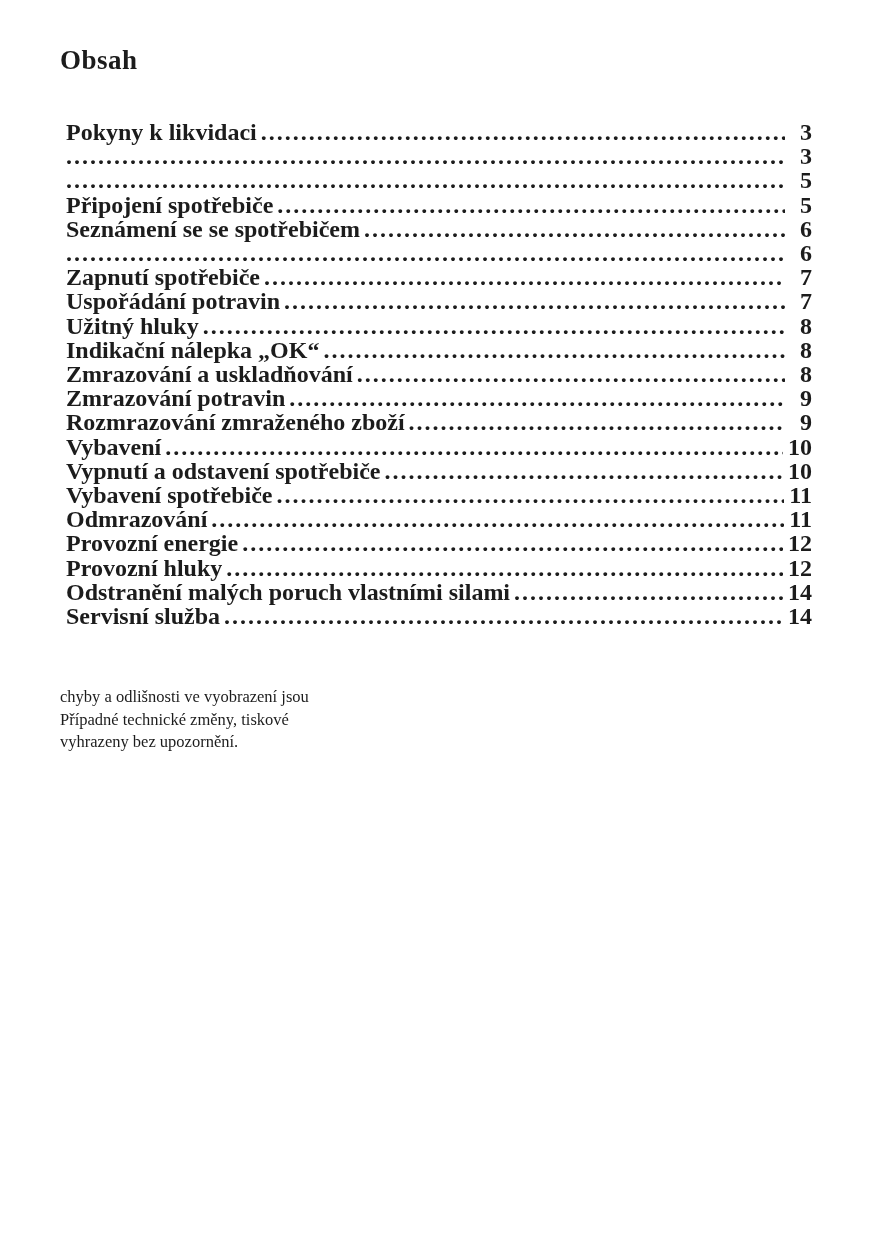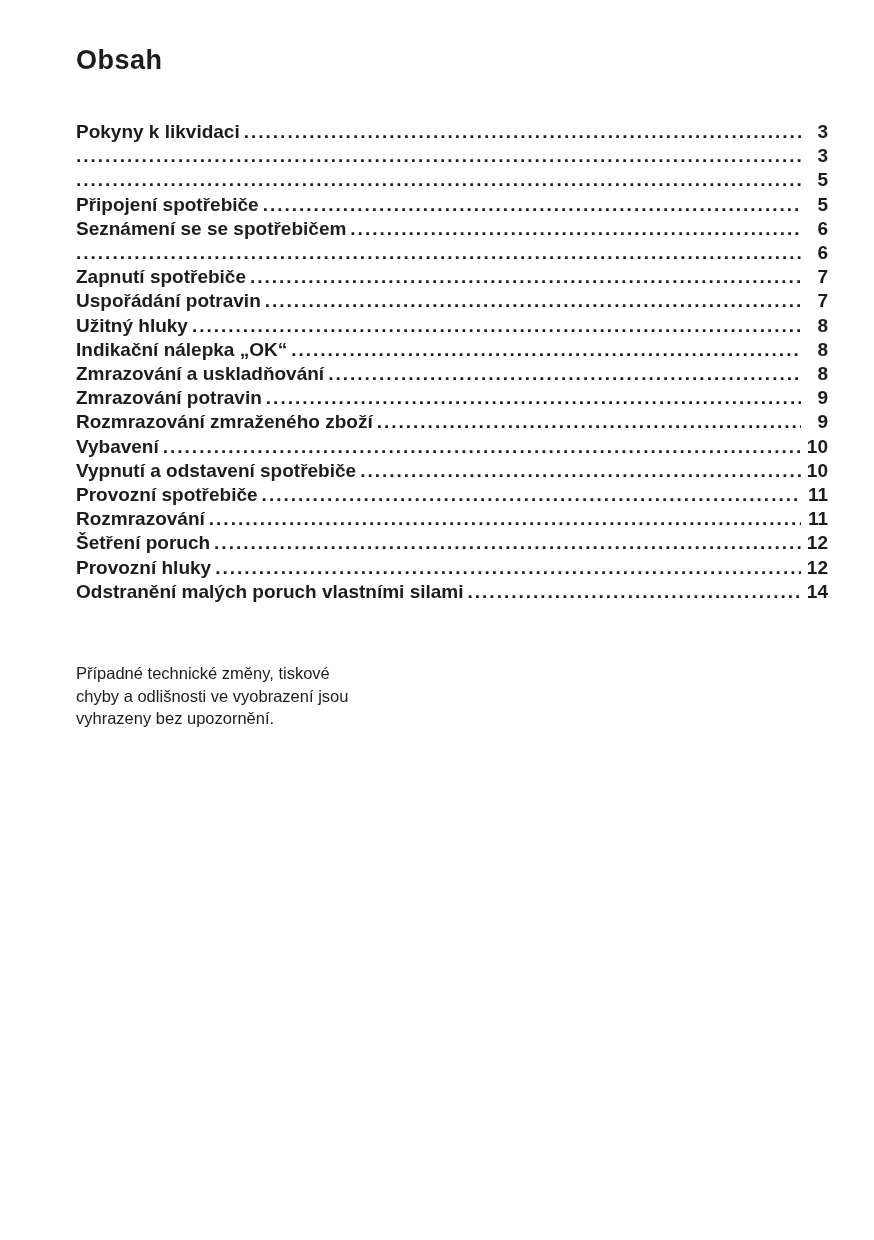--- a/index.html
+++ b/index.html
@@ -10,40 +10,42 @@
   body {
     width: 874px;
     height: 1240px;
     font-family: "Liberation Sans", sans-serif;
     color: #1c1c1c;
     position: relative;
     overflow: hidden;
   }
   .page {
     position: absolute;
-    left: 76px;
+    left: 60px;
     top: 45px;
     width: 752px;
+    font-family: Liberation Serif, serif;
   }
   .doc-title {
     font-size: 27px;
     font-weight: bold;
     margin: 0 0 44px 0;
     letter-spacing: 0.5px;
   }
   .toc-list {
     width: 100%;
   }
   .toc-entry {
     display: flex;
     align-items: flex-start;
-    font-size: 19px;
+    font-size: 24px;
     font-weight: bold;
     line-height: 24.2px;
     white-space: nowrap;
+    margin-left: 6px;
   }
   .toc-label {
     flex: 0 0 auto;
     padding-right: 4px;
   }
   .toc-dots {
     flex: 1 1 auto;
     overflow: hidden;
     position: relative;
     height: 24.2px;
@@ -159,51 +161,56 @@
       <span class="toc-page">10</span>
     </div>
 
     <div class="toc-entry">
       <span class="toc-label">Vypnutí a odstavení spotřebiče</span>
       <span class="toc-dots"></span>
       <span class="toc-page">10</span>
     </div>
 
     <div class="toc-entry">
-      <span class="toc-label">Provozní spotřebiče</span>
+      <span class="toc-label">Vybavení spotřebiče</span>
       <span class="toc-dots"></span>
       <span class="toc-page">11</span>
     </div>
 
     <div class="toc-entry">
-      <span class="toc-label">Rozmrazování</span>
+      <span class="toc-label">Odmrazování</span>
       <span class="toc-dots"></span>
       <span class="toc-page">11</span>
     </div>
 
     <div class="toc-entry">
-      <span class="toc-label">Šetření poruch</span>
+      <span class="toc-label">Provozní energie</span>
       <span class="toc-dots"></span>
       <span class="toc-page">12</span>
     </div>
 
     <div class="toc-entry">
       <span class="toc-label">Provozní hluky</span>
       <span class="toc-dots"></span>
       <span class="toc-page">12</span>
     </div>
 
     <div class="toc-entry">
       <span class="toc-label">Odstranění malých poruch vlastními silami</span>
       <span class="toc-dots"></span>
       <span class="toc-page">14</span>
     </div>
 
+    <div class="toc-entry">
+      <span class="toc-label">Servisní služba</span>
+      <span class="toc-dots"></span>
+      <span class="toc-page">14</span>
+    </div>
 
   </div>
 
   <div class="note">
+    <div>chyby a odlišnosti ve vyobrazení jsou</div>
     <div>Případné technické změny, tiskové</div>
-    <div>chyby a odlišnosti ve vyobrazení jsou</div>
     <div>vyhrazeny bez upozornění.</div>
   </div>
 
 </div>
 
 </body></html>

